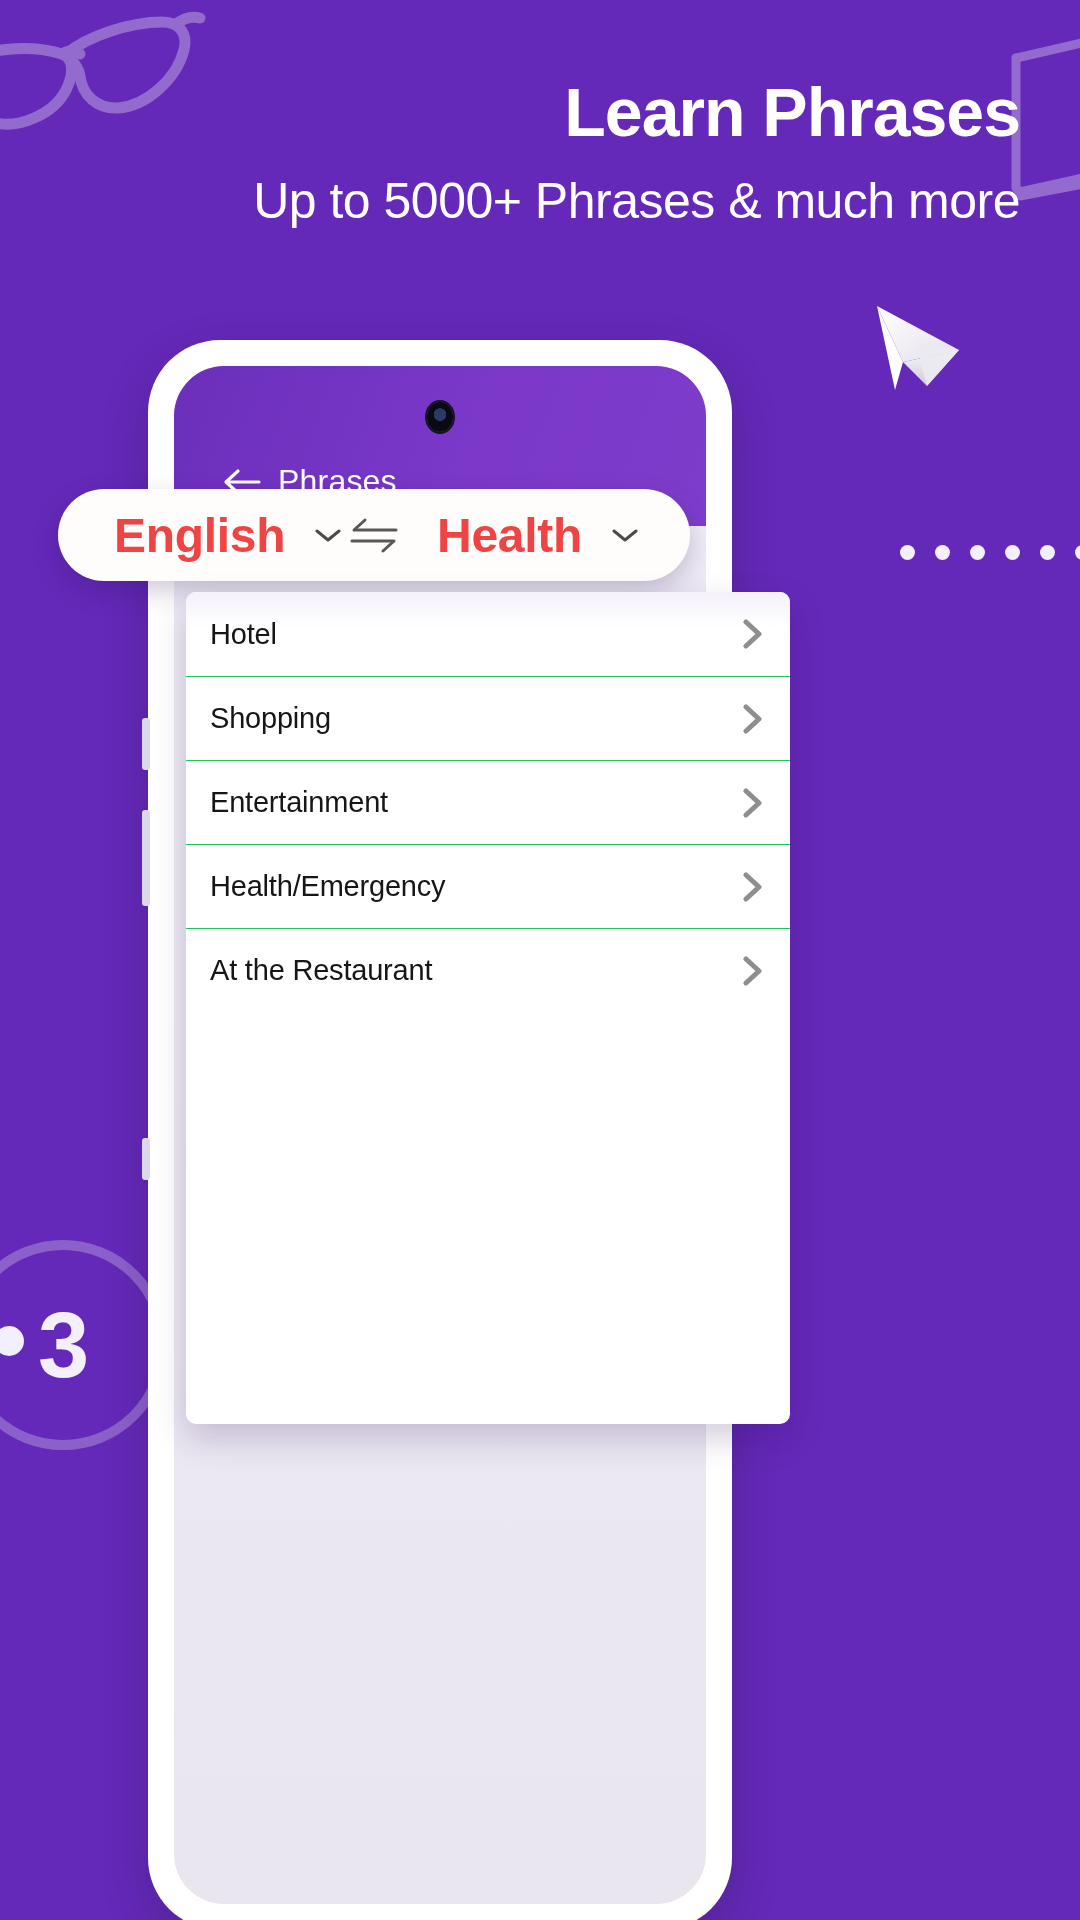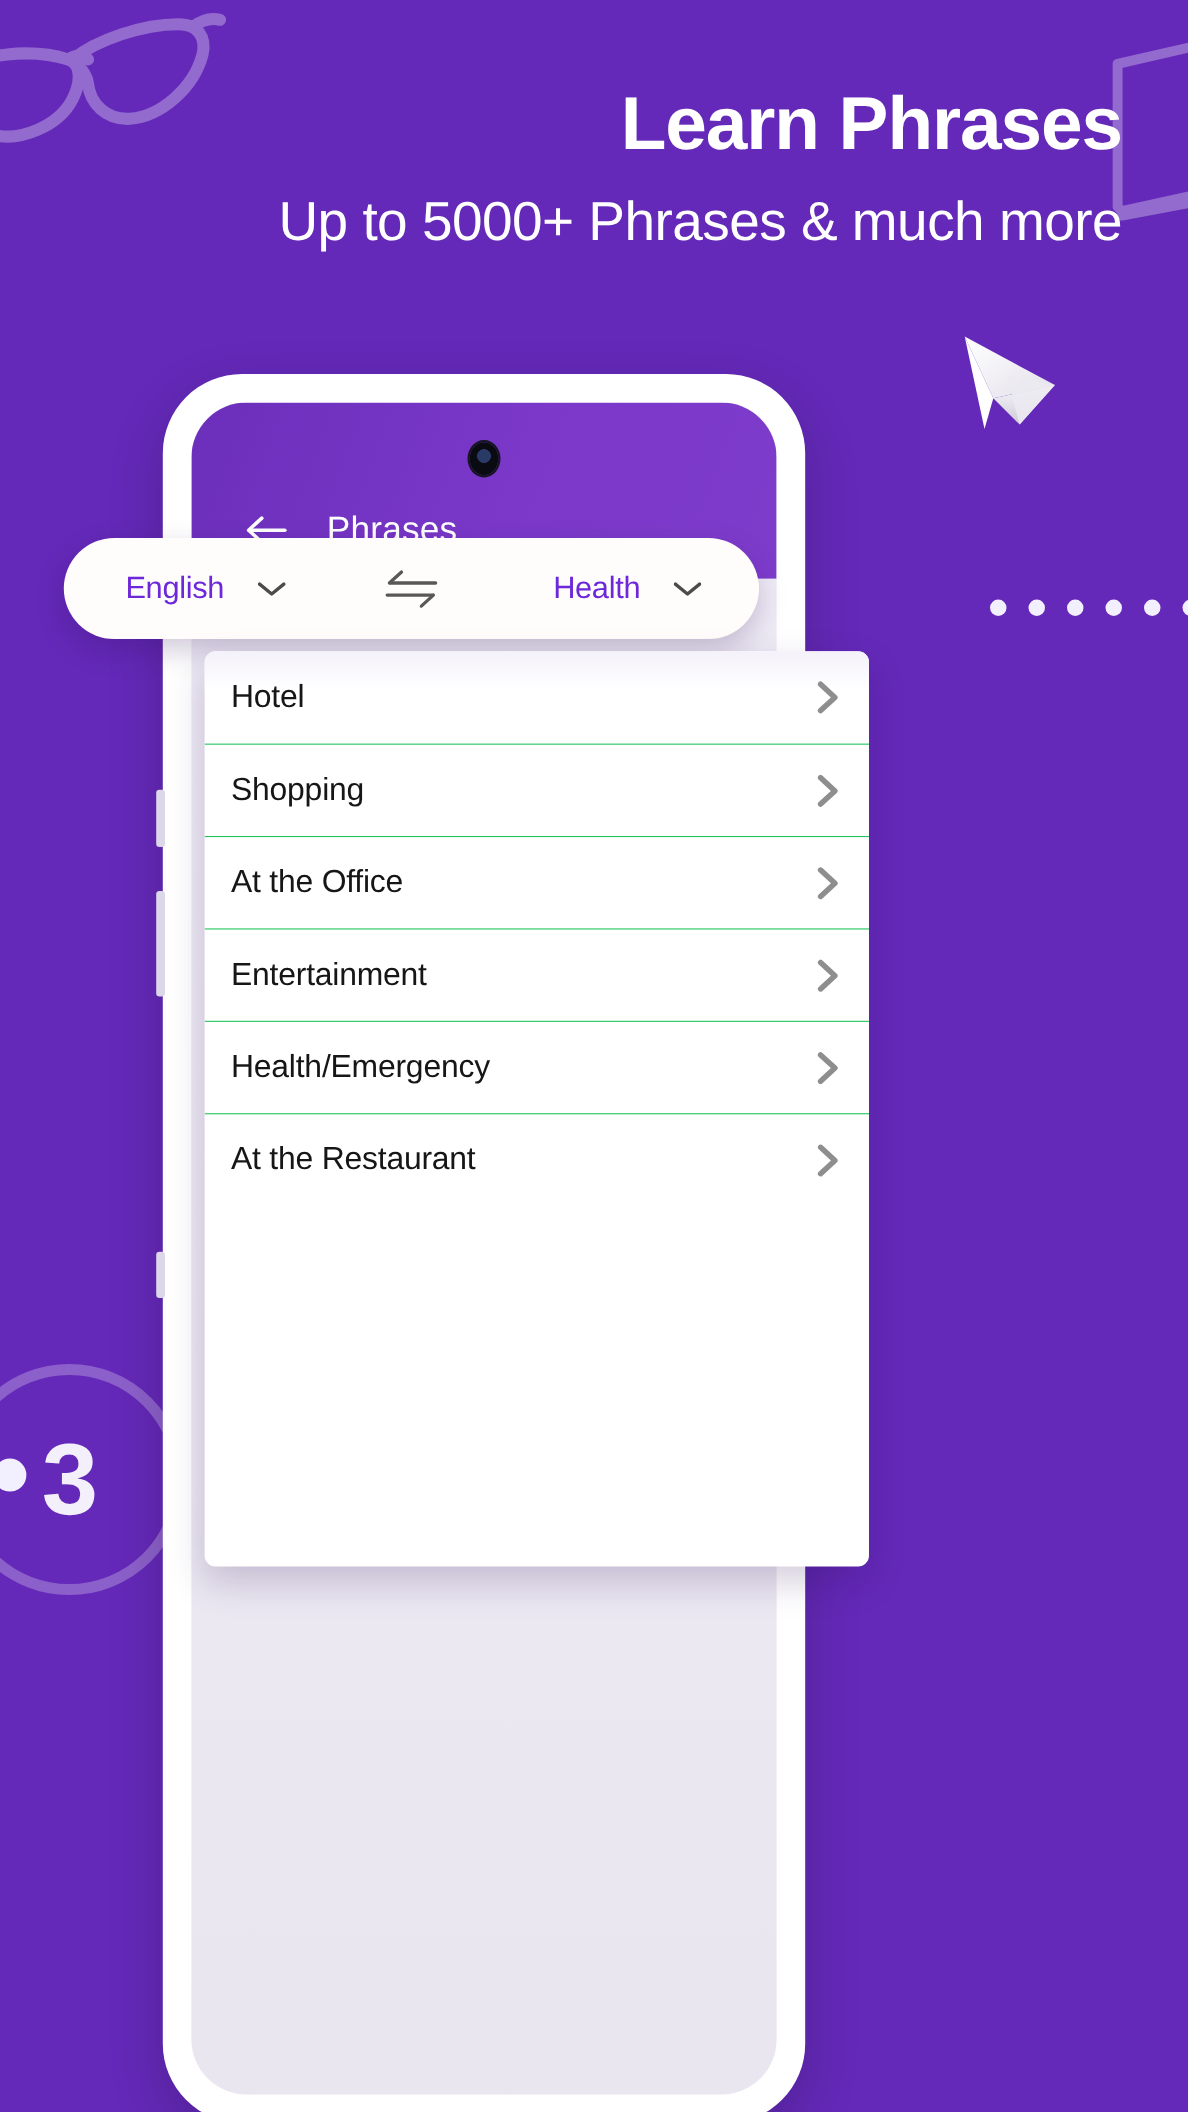--- a/index.html
+++ b/index.html
@@ -70,38 +70,38 @@
     position:absolute;left:0;right:0;top:0;height:160px;
     background:linear-gradient(110deg,#6b2fbb 0%,#7b38c9 55%,#7e3ccb 100%);
   }
   #camera{
     position:absolute;left:50%;margin-left:-13px;top:36px;
     width:26px;height:30px;border-radius:50%;
     background:radial-gradient(circle at 50% 42%,#2a3a66 0 28%,#0a0a12 30% 100%);
     box-shadow:0 0 0 2px #151521;
   }
   #appbar-row{
-    position:absolute;left:48px;bottom:26px;display:flex;align-items:center;gap:35px;
+    position:absolute;left:48px;bottom:26px;display:flex;align-items:center;gap:16px;
   }
   #back-arrow{width:40px;height:34px;display:block;}
   #appbar-title{font-size:32px;color:#fff;font-weight:400;letter-spacing:.2px;}
 
   
   #lang-card{
     position:absolute;left:58px;top:489px;width:632px;height:92px;
     background:#fffdfb;border-radius:46px;
     box-shadow:0 10px 26px rgba(40,10,80,.22);
     display:flex;align-items:center;
   }
   #lang-card .lang{
     display:flex;align-items:center;gap:30px;
   }
   #lang-left{margin-left:56px;}
   #lang-right{margin-left:auto;margin-right:52px;}
-  .lang-name{font-size:28px;font-weight:400;color:#6d28d9;letter-spacing:-.3px;}
+  .lang-name{font-size:48px;font-weight:700;color:#ef4444;letter-spacing:-.3px;}
   .caret{display:block;width:26px;height:15px;}
   #swap{
     position:absolute;left:50%;margin-left:-26px;width:52px;height:40px;
   }
 
   
   #list-card{
     position:absolute;left:186px;top:592px;width:604px;height:832px;
     background:#fff;border-radius:10px;
     box-shadow:0 14px 34px rgba(40,10,80,.20);
@@ -230,26 +230,20 @@
         <path d="M4 3 L17 15 L4 27" fill="none" stroke="#8e8e8e" stroke-width="5" stroke-linecap="round" stroke-linejoin="round"></path>
       </svg>
   </div>
   <div class="row">
     <span class="row-label">Shopping</span>
     <svg class="row-chev" viewBox="0 0 22 30">
         <path d="M4 3 L17 15 L4 27" fill="none" stroke="#8e8e8e" stroke-width="5" stroke-linecap="round" stroke-linejoin="round"></path>
       </svg>
   </div>
   <div class="row">
-    <span class="row-label">At the Office</span>
-    <svg class="row-chev" viewBox="0 0 22 30">
-        <path d="M4 3 L17 15 L4 27" fill="none" stroke="#8e8e8e" stroke-width="5" stroke-linecap="round" stroke-linejoin="round"></path>
-      </svg>
-  </div>
-  <div class="row">
     <span class="row-label">Entertainment</span>
     <svg class="row-chev" viewBox="0 0 22 30">
         <path d="M4 3 L17 15 L4 27" fill="none" stroke="#8e8e8e" stroke-width="5" stroke-linecap="round" stroke-linejoin="round"></path>
       </svg>
   </div>
   <div class="row">
     <span class="row-label">Health/Emergency</span>
     <svg class="row-chev" viewBox="0 0 22 30">
         <path d="M4 3 L17 15 L4 27" fill="none" stroke="#8e8e8e" stroke-width="5" stroke-linecap="round" stroke-linejoin="round"></path>
       </svg>

